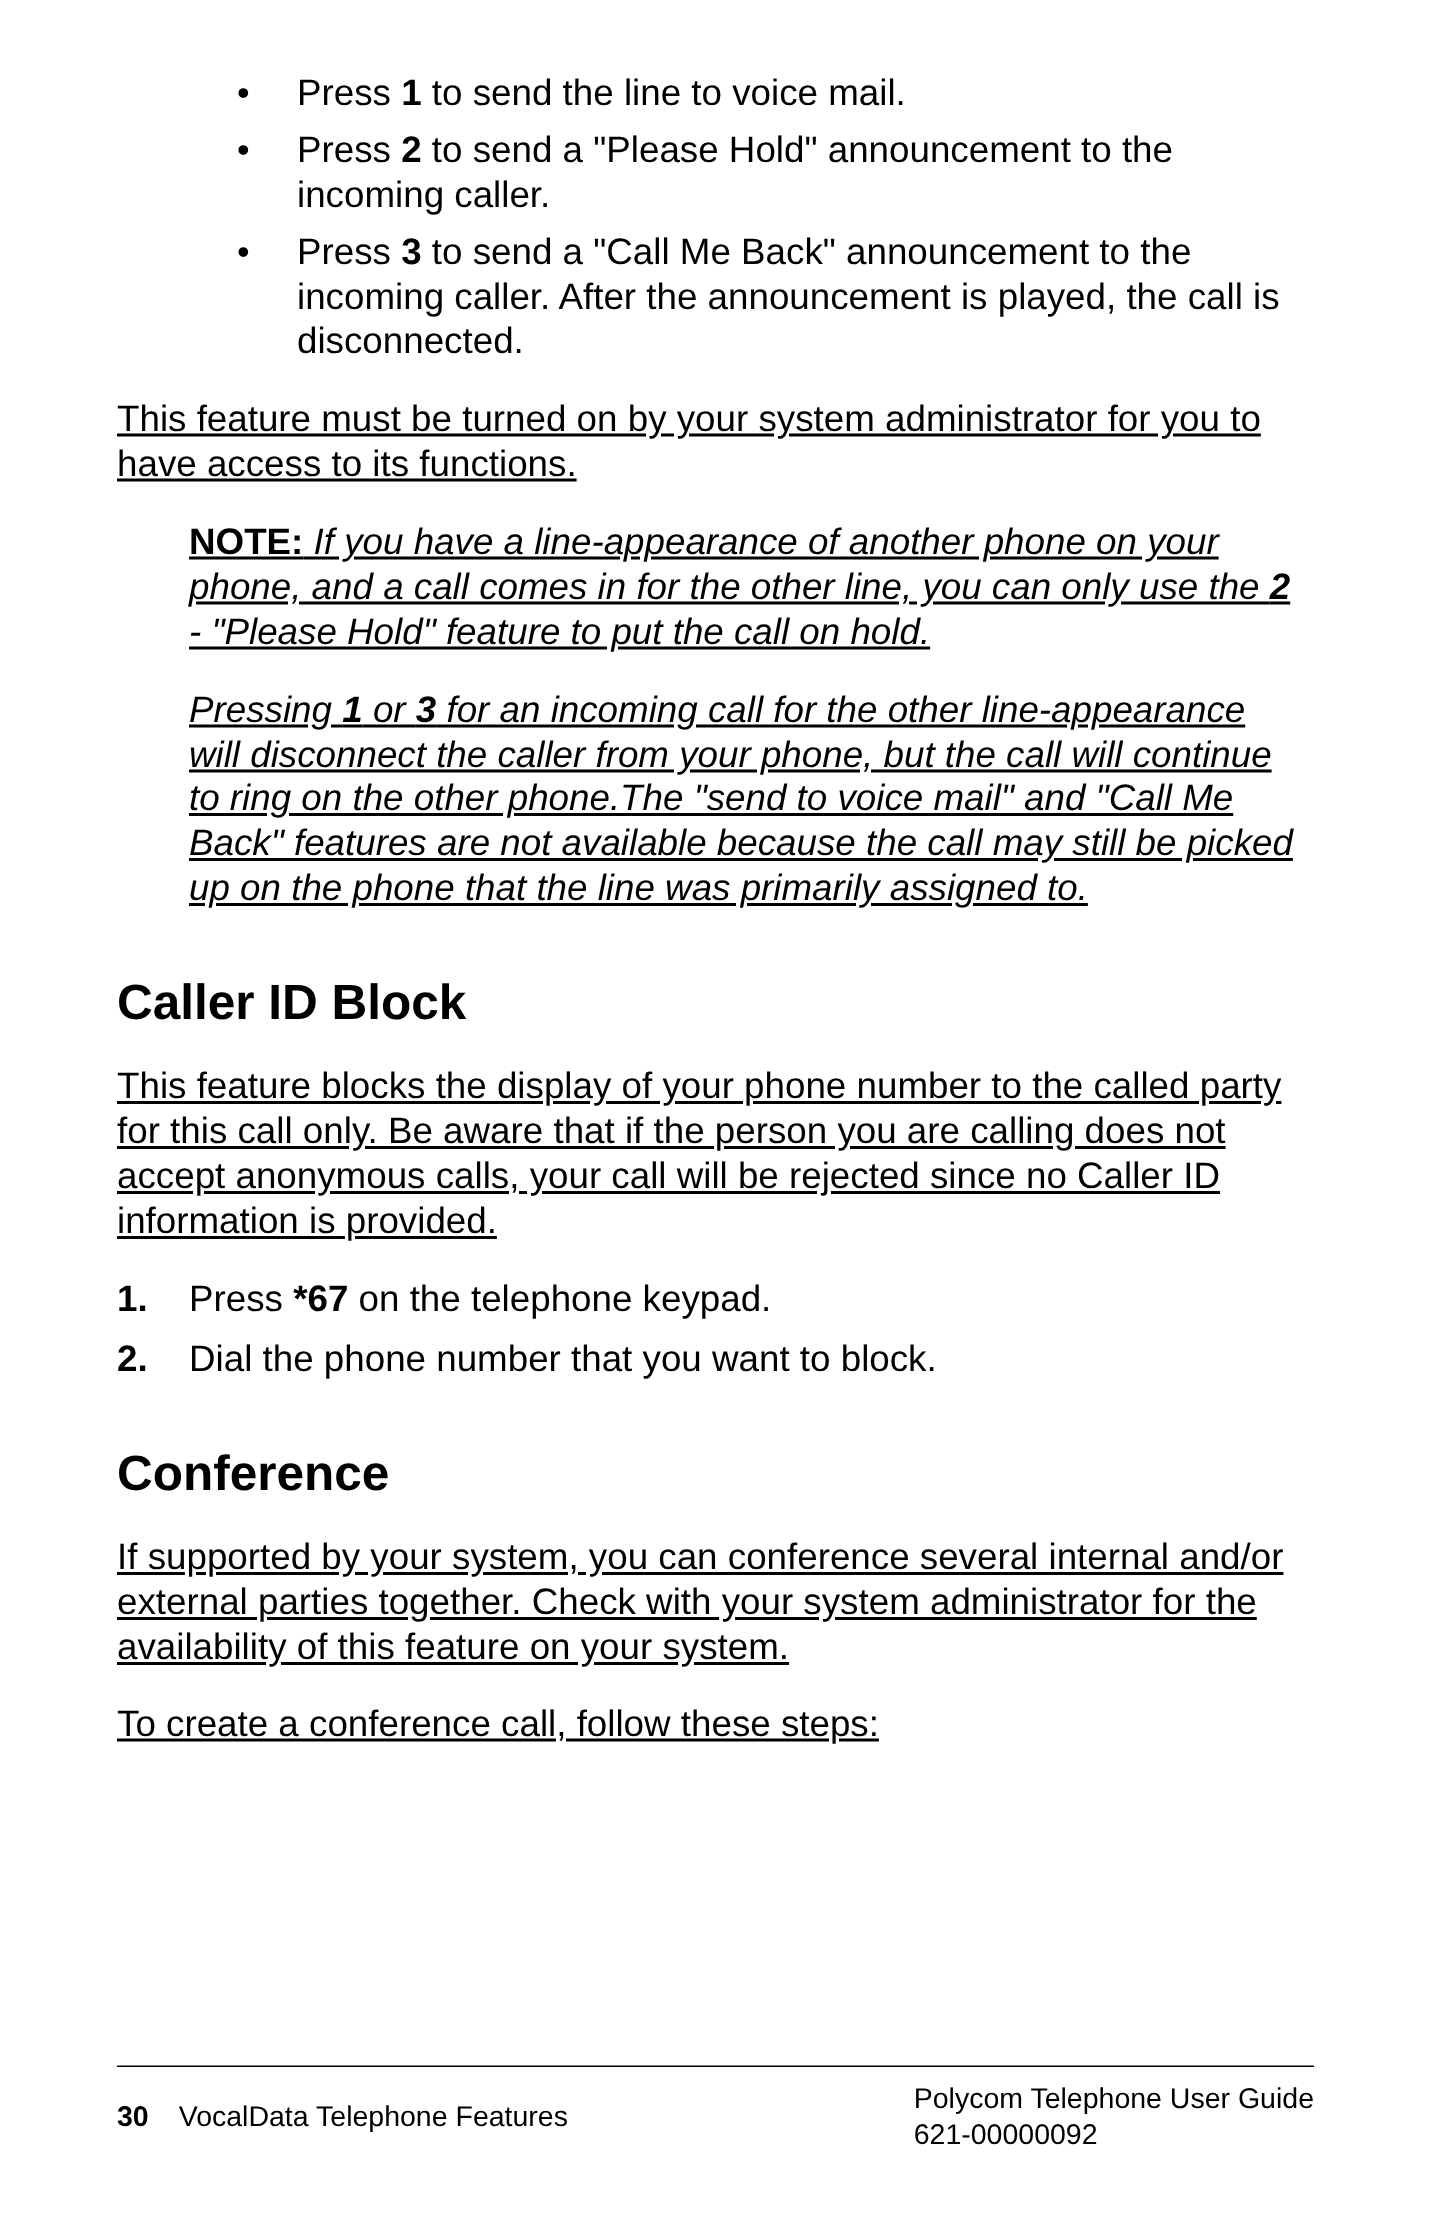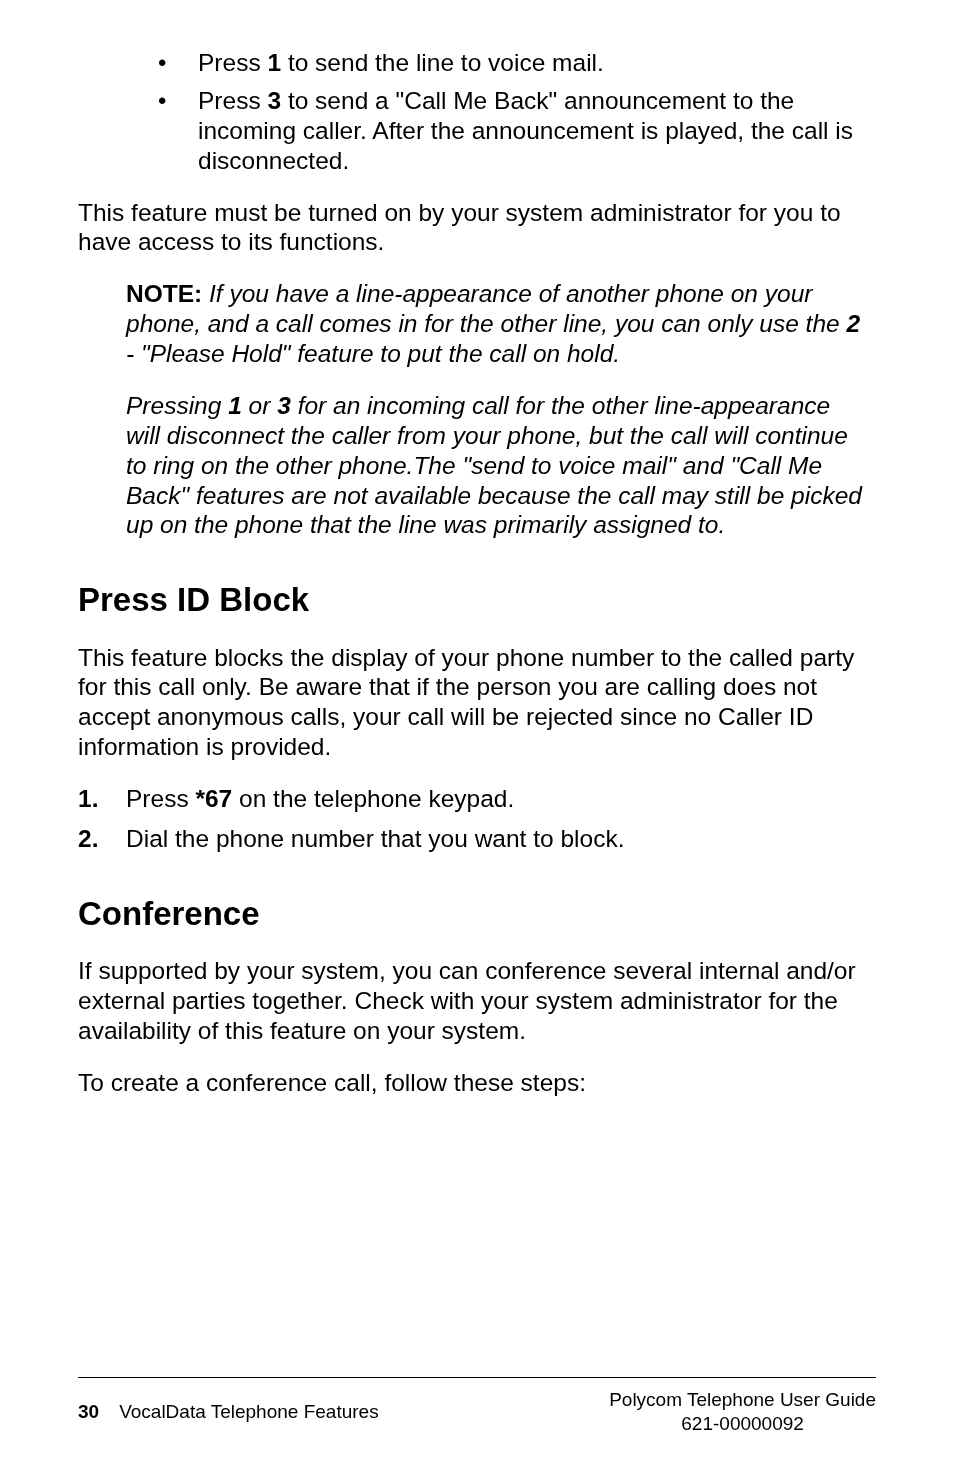--- a/index.html
+++ b/index.html
@@ -32,20 +32,21 @@
   .bullet-list li::before {
     content: "•";
     position: absolute;
     left: 0;
     top: 0;
     font-size: 24px;
   }
   .bold { font-weight: bold; }
   .para {
     margin-bottom: 22px;
+    text-decoration: underline;
   }
   .italic { font-style: italic; }
   .note-block {
     margin-left: 48px;
     margin-right: 10px;
     margin-bottom: 22px;
   }
   .section-heading {
     font-size: 33px;
     font-weight: bold;
@@ -77,49 +78,52 @@
   }
   .footer-left {
     display: flex;
     gap: 20px;
     align-items: center;
   }
   .footer-left .page-num {
     font-weight: bold;
   }
   .footer-right {
-    text-align: center;
+    text-align: left;
   }
 </style>
 </head>
 <body>
 
 <div class="content">
 
   <ul class="bullet-list">
     <li>
       <span>Press </span><span class="bold">1</span><span> to send the line to voice mail.</span>
+    </li>
+    <li>
+      <span>Press </span><span class="bold">2</span><span> to send a "Please Hold" announcement to the incoming caller.</span>
     </li>
     <li>
       <span>Press </span><span class="bold">3</span><span> to send a "Call Me Back" announcement to the incoming caller. After the announcement is played, the call is disconnected.</span>
     </li>
   </ul>
 
   <p class="para">This feature must be turned on by your system administrator for you to have access to its functions.</p>
 
   <div class="note-block">
     <p class="para">
       <span class="bold">NOTE:</span><span class="italic"> If you have a line-appearance of another phone on your phone, and a call comes in for the other line, you can only use the </span><span class="italic bold">2</span><span class="italic"> - "Please Hold" feature to put the call on hold.</span>
     </p>
     <p class="para italic">
       <span>Pressing </span><span class="bold">1</span><span> or </span><span class="bold">3</span><span> for an incoming call for the other line-appearance will disconnect the caller from your phone, but the call will continue to ring on the other phone.The "send to voice mail" and "Call Me Back" features are not available because the call may still be picked up on the phone that the line was primarily assigned to.</span>
     </p>
   </div>
 
-  <h2 class="section-heading">Press ID Block</h2>
+  <h2 class="section-heading">Caller ID Block</h2>
 
   <p class="para">This feature blocks the display of your phone number to the called party for this call only. Be aware that if the person you are calling does not accept anonymous calls, your call will be rejected since no Caller ID information is provided.</p>
 
   <ol class="numbered-list">
     <li>
       <span class="num">1.</span>
       <span>Press </span><span class="bold">*67</span><span> on the telephone keypad.</span>
     </li>
     <li>
       <span class="num">2.</span>

